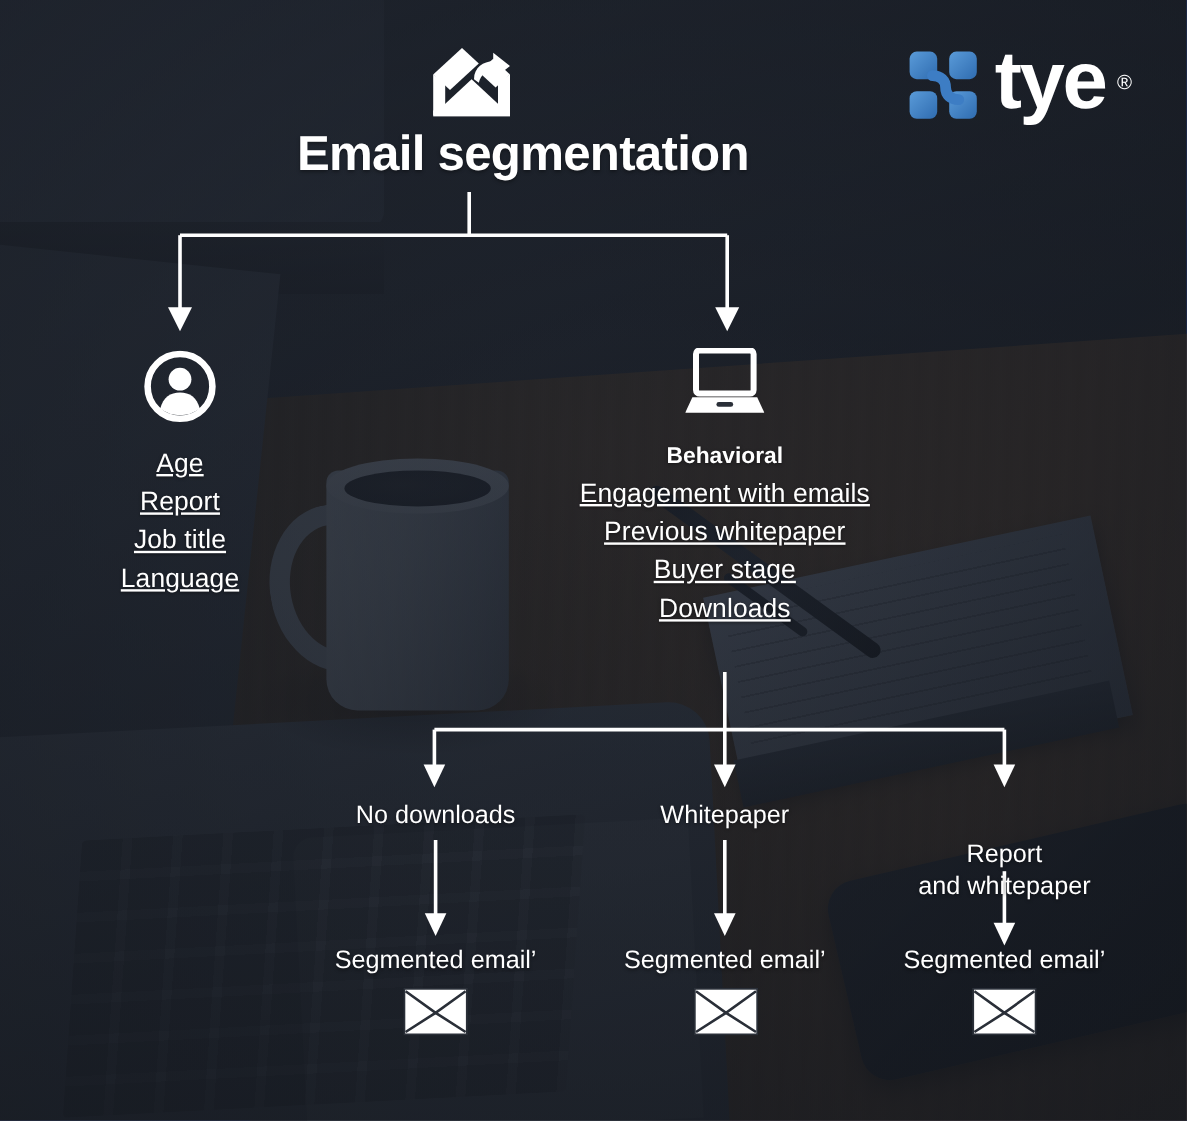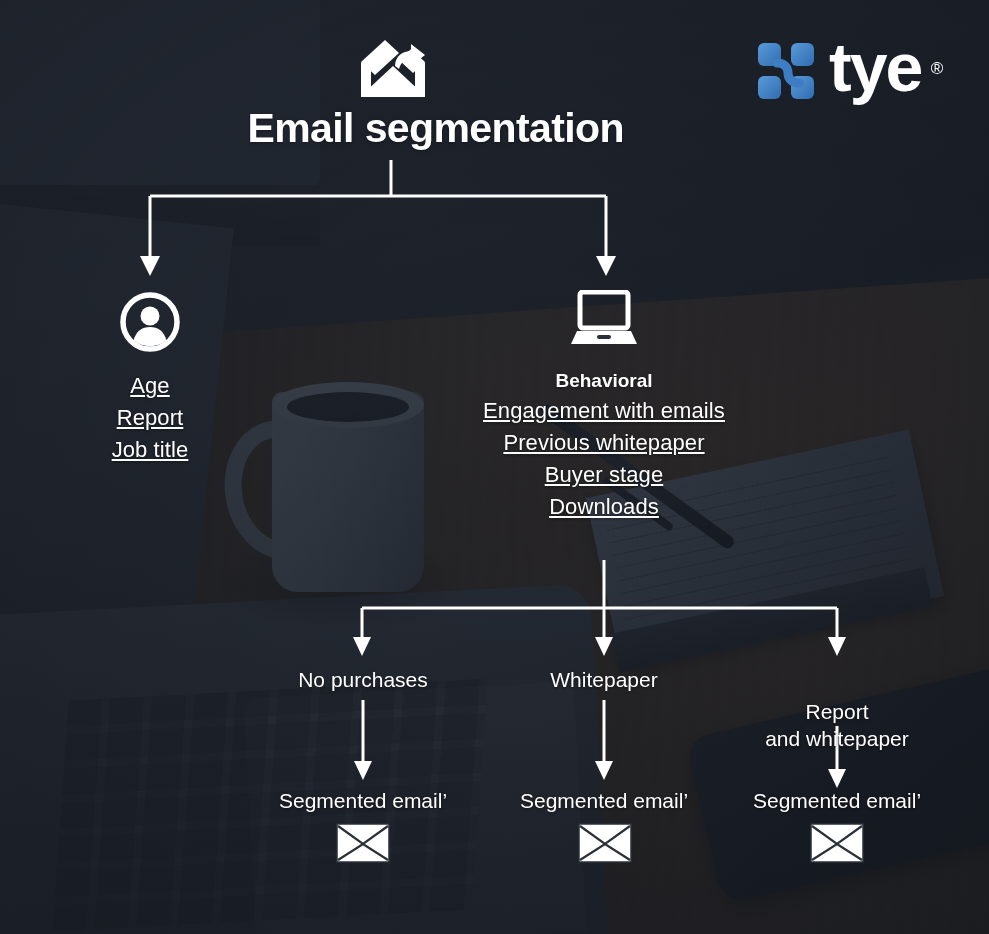--- a/index.html
+++ b/index.html
@@ -324,39 +324,40 @@
         <circle cx="30" cy="30" r="27" fill="none" stroke="#ffffff" stroke-width="5.5"></circle>
         <circle cx="30" cy="24" r="9.5" fill="#ffffff"></circle>
         <path d="M13.5 48.5 C16 39 22 35 30 35 C38 35 44 39 46.5 48.5 A27 27 0 0 1 13.5 48.5 Z" fill="#ffffff"></path>
       </svg>
     </div>
 
     <div class="col" style="left:30px; top:370px; width:240px;">
       <div class="col-item">Age</div>
       <div class="col-item">Report</div>
       <div class="col-item">Job title</div>
+      <div class="col-item">Language</div>
     </div>
 
     <div class="icon-laptop">
       <svg width="66" height="58" viewBox="0 0 66 58" aria-hidden="true">
         <rect x="9" y="2" width="48" height="36" rx="3" fill="none" stroke="#ffffff" stroke-width="5"></rect>
         <path d="M6 41 L60 41 L66 54 L0 54 Z" fill="#ffffff"></path>
         <rect x="26" y="45" width="14" height="4" rx="2" fill="#2a2f38"></rect>
       </svg>
     </div>
 
     <div class="col" style="left:424px; top:370px; width:360px;">
       <div class="col-head">Behavioral</div>
       <div class="col-item">Engagement with emails</div>
       <div class="col-item">Previous whitepaper</div>
       <div class="col-item">Buyer stage</div>
       <div class="col-item">Downloads</div>
     </div>
 
-    <div class="node-label" style="left:248px; top:666px; width:230px;">No purchases</div>
+    <div class="node-label" style="left:248px; top:666px; width:230px;">No downloads</div>
 
     <div class="node-label" style="left:489px; top:666px; width:230px;">Whitepaper</div>
 
     <div class="node-label" style="left:722px; top:666px; width:230px;margin-top:32px;">
       <div>Report</div>
       <div>and whitepaper</div>
     </div>
 
     <div class="node-label" style="left:248px; top:787px; width:230px;">Segmented email’</div>
     <div class="env-icon" style="left:336px; top:823px;">

